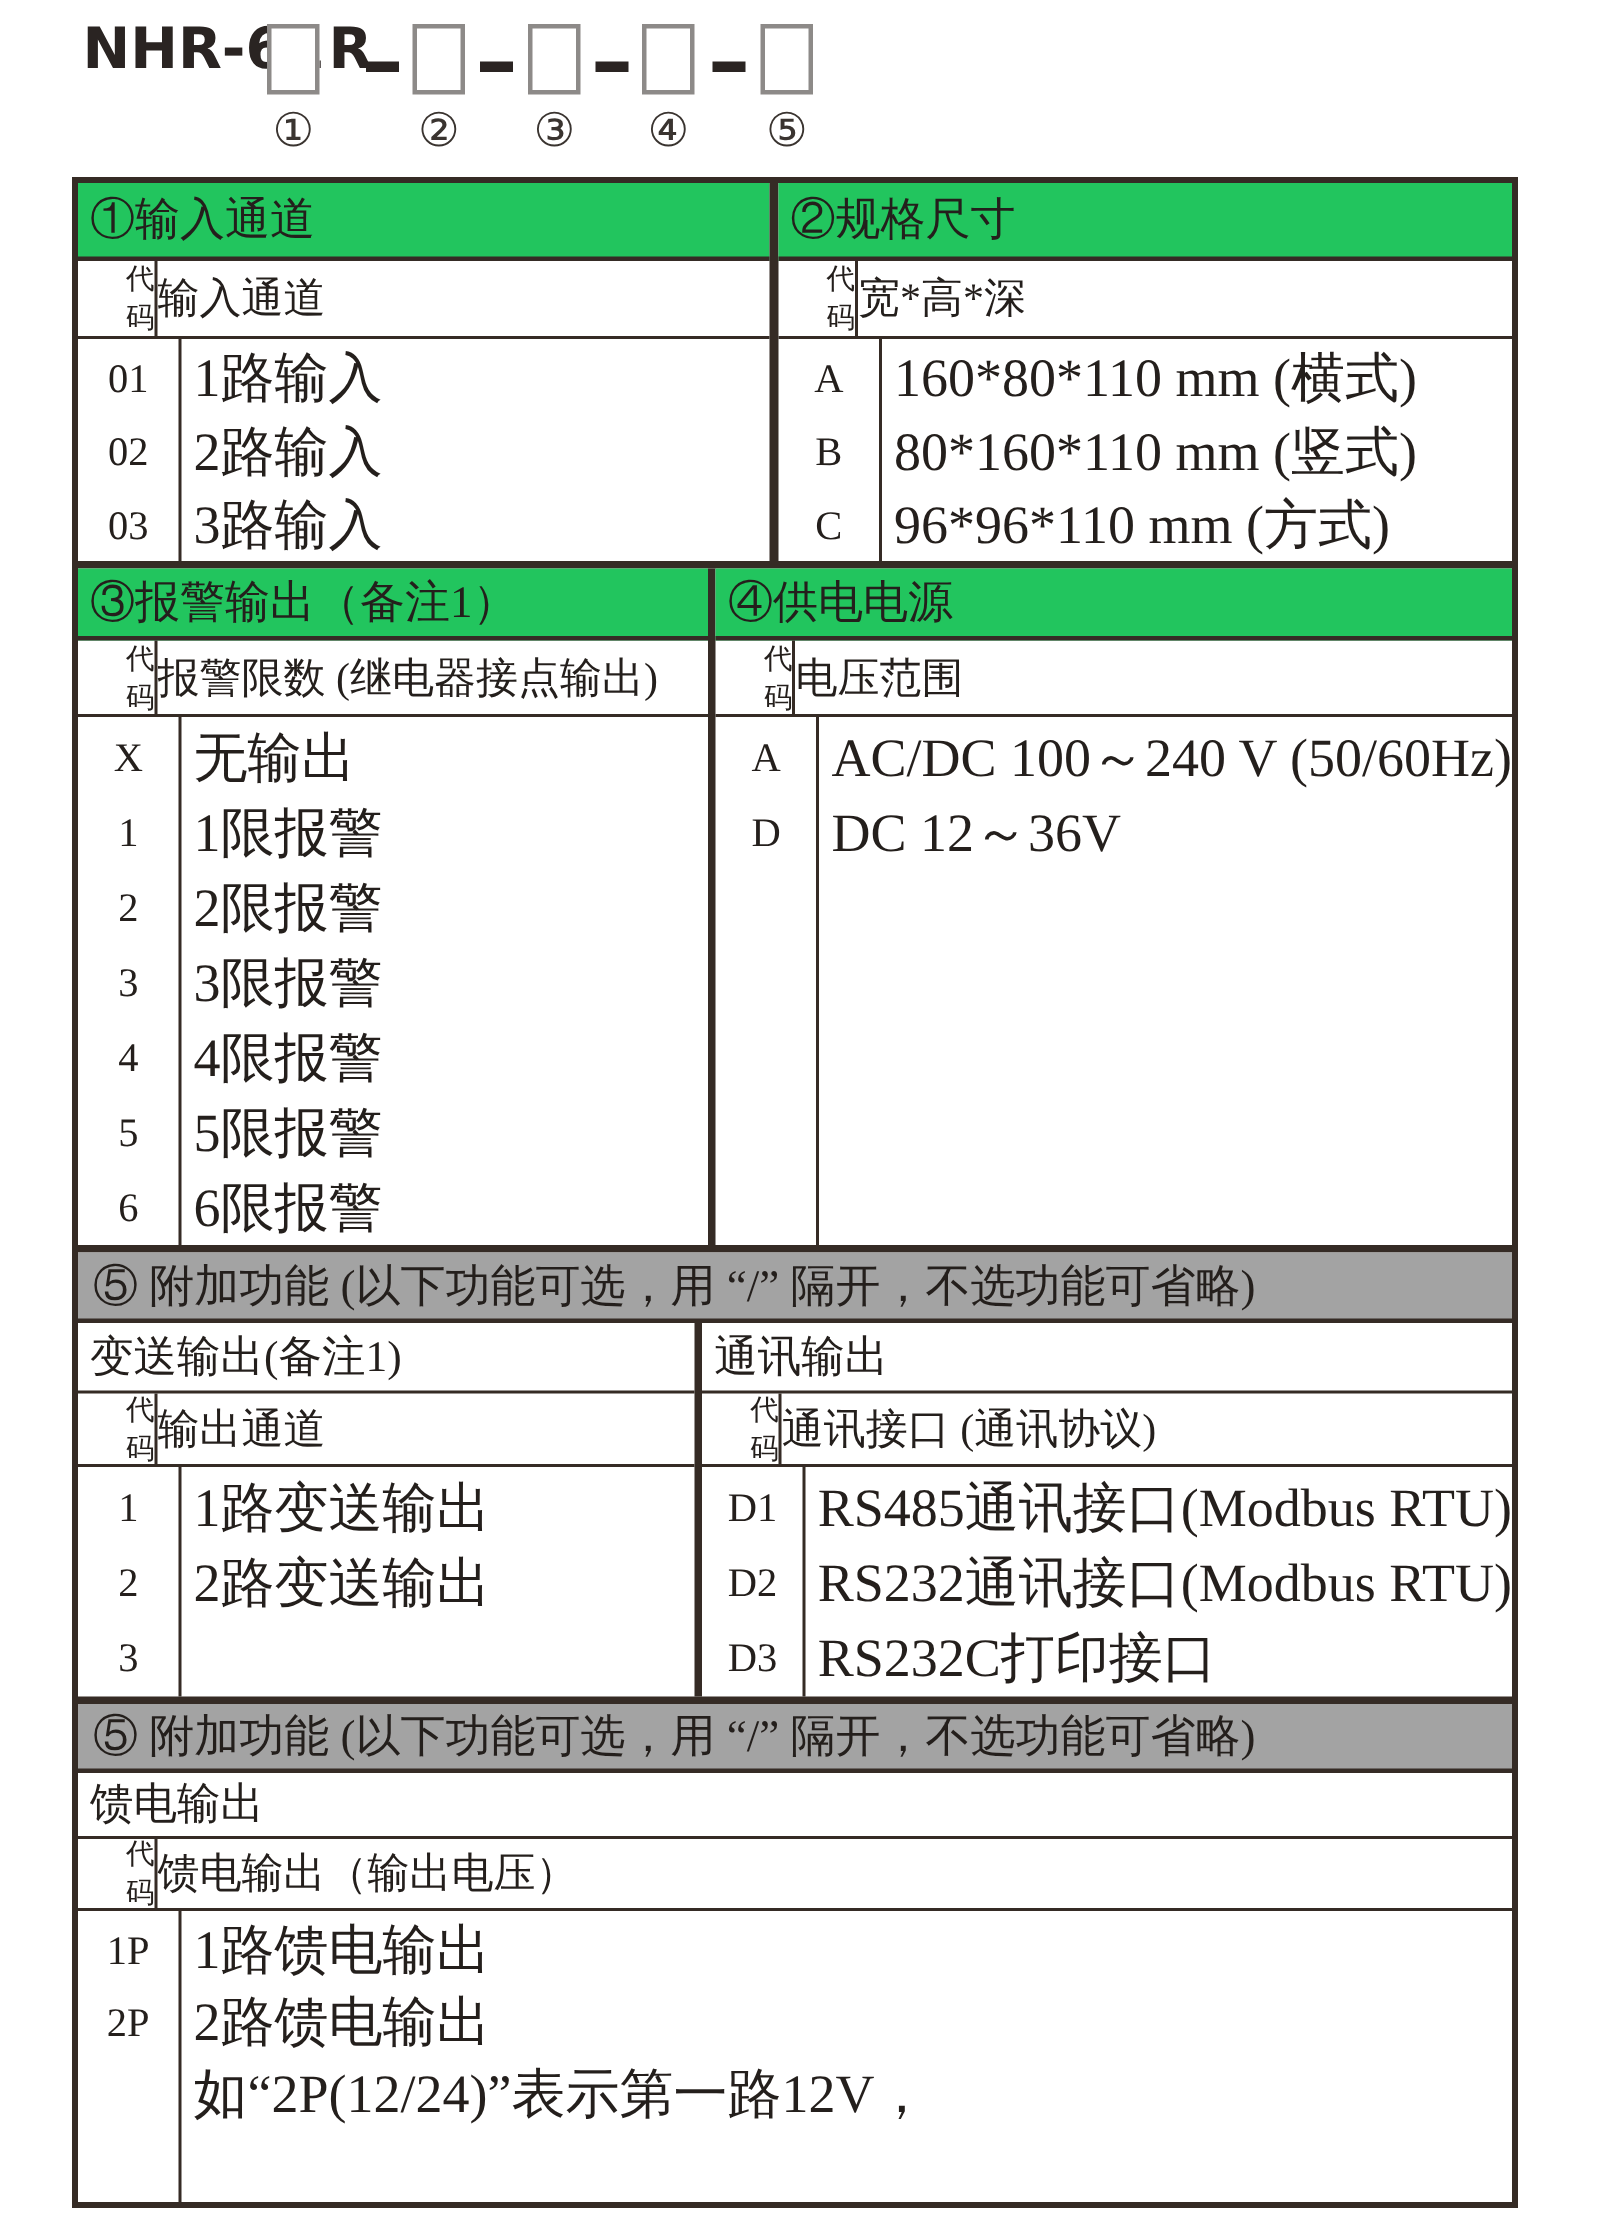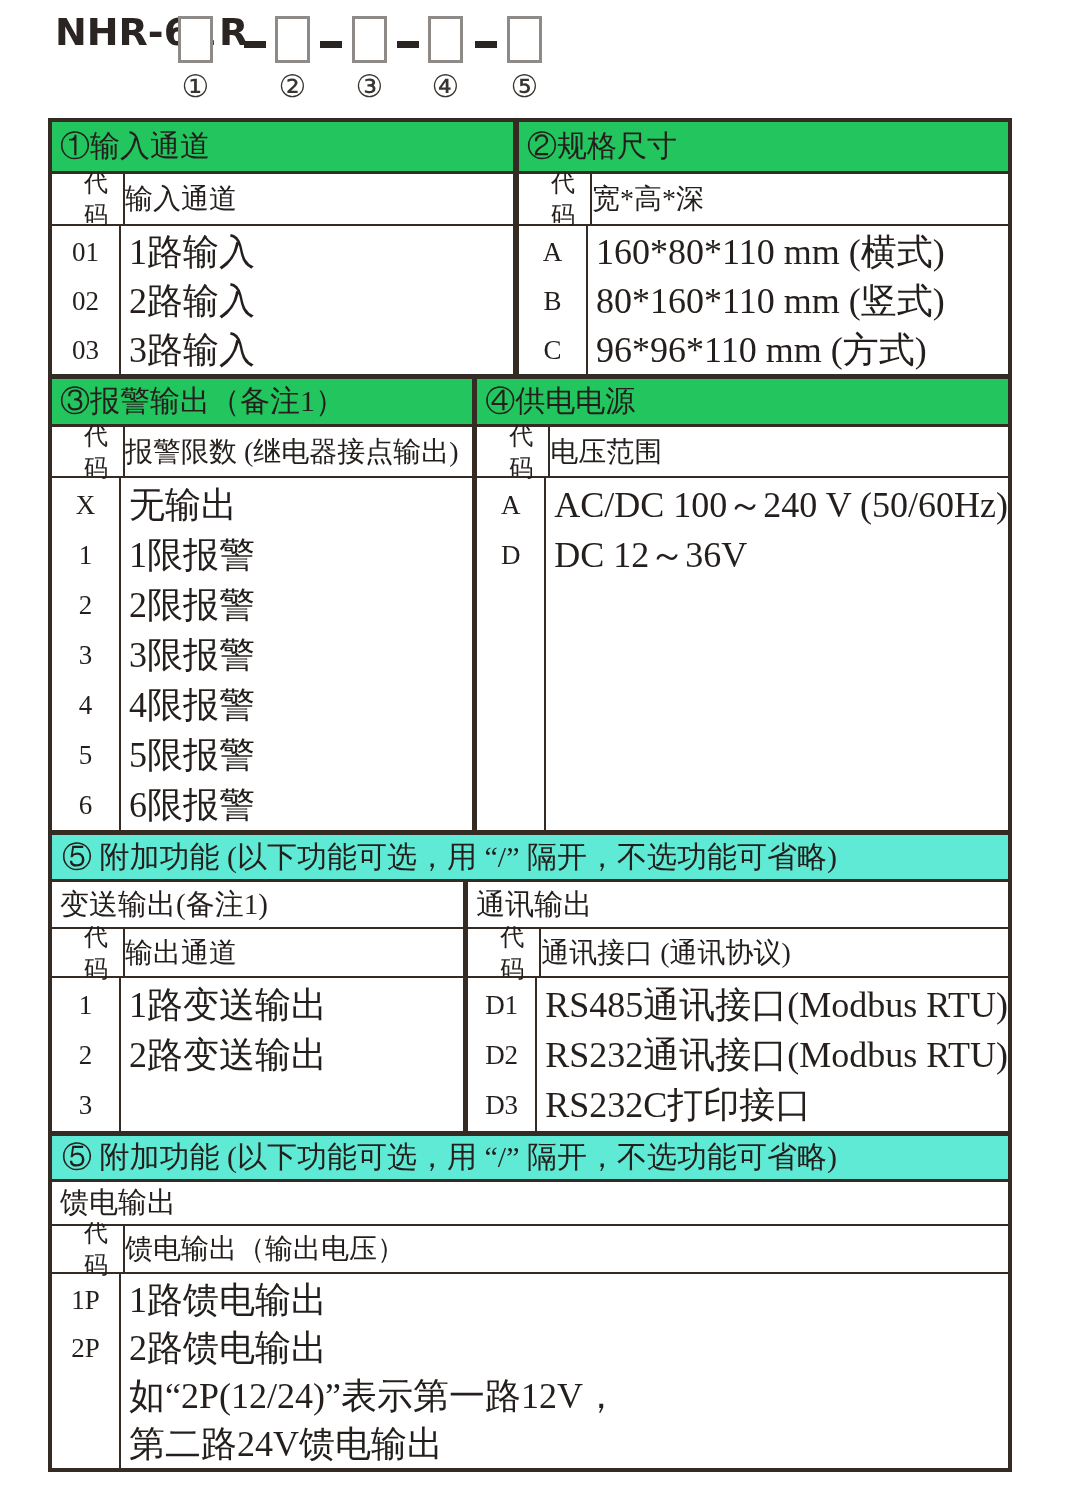--- a/index.html
+++ b/index.html
@@ -47,35 +47,35 @@
 
   .sec-header {
     background:#22c55e; border-bottom:3px solid #352b25;
     display:flex; align-items:center; padding-left:8px;
     font-size:30px; white-space:nowrap; overflow:hidden;
   }
   .h52 { height:52px; } .h48 { height:48px; }
   .subrow { display:flex; border-bottom:2px solid #352b25; align-items:stretch; }
   .sub52 { height:52px; } .sub51 { height:51px; } .sub49 { height:49px; } .sub48 { height:48px; }
   .code-h {
-    width:73px; border-right:2px solid #352b25;
-    display:flex; align-items:center; justify-content:center; font-size:24px;padding-left:32px;
+    width:53px; border-right:2px solid #352b25;
+    display:flex; align-items:center; justify-content:center; font-size:19px;padding-left:32px;
   }
   .label-h { flex:1; display:flex; align-items:center; padding-left:0; font-size:28px; white-space:nowrap; overflow:hidden; }
 
   .tbody { display:flex; align-items:stretch; }
   .bh148{height:148px;} .bh352{height:352px;} .bh153{height:153px;} .bh194{height:194px;}
   .codes { width:69px; border-right:2px solid #352b25; padding-top:2px; }
   .vals  { flex:1; padding-top:2px; }
   .codes > div { display:flex; align-items:center; justify-content:center; font-size:27px; }
   .vals  > div { display:flex; align-items:center; padding-left:8px; font-size:36px; white-space:nowrap; overflow:hidden; }
   .r49 > div { height:49px; } .r50 > div { height:50px; } .r48 > div { height:48px; }
 
   .banner {
-    background:#5eead4; border-bottom:3px solid #352b25; height:47px; flex:0 0 auto;
+    background:#a3a3a3; border-bottom:3px solid #352b25; height:47px; flex:0 0 auto;
     display:flex; align-items:center; padding-left:10px; font-size:30px;
     white-space:nowrap; overflow:hidden;
   }
   .banner.h46 { height:46px; }
   .title-row {
     border-bottom:2px solid #352b25; display:flex; align-items:center;
     padding-left:8px; font-size:29px; white-space:nowrap; overflow:hidden; flex:0 0 auto;
   }
   .t47{height:47px;} .t44{height:44px;}
 </style>
@@ -251,17 +251,16 @@
     <div class="codes r48">
       <div>1P</div>
       <div>2P</div>
       <div></div>
       <div></div>
     </div>
     <div class="vals r48">
       <div>1路馈电输出</div>
       <div>2路馈电输出</div>
       <div>如“2P(12/24)”表示第一路12V，</div>
-      <div>第二路24V馈电输出</div>
     </div>
   </div>
 
 </div>
 
 </body></html>

